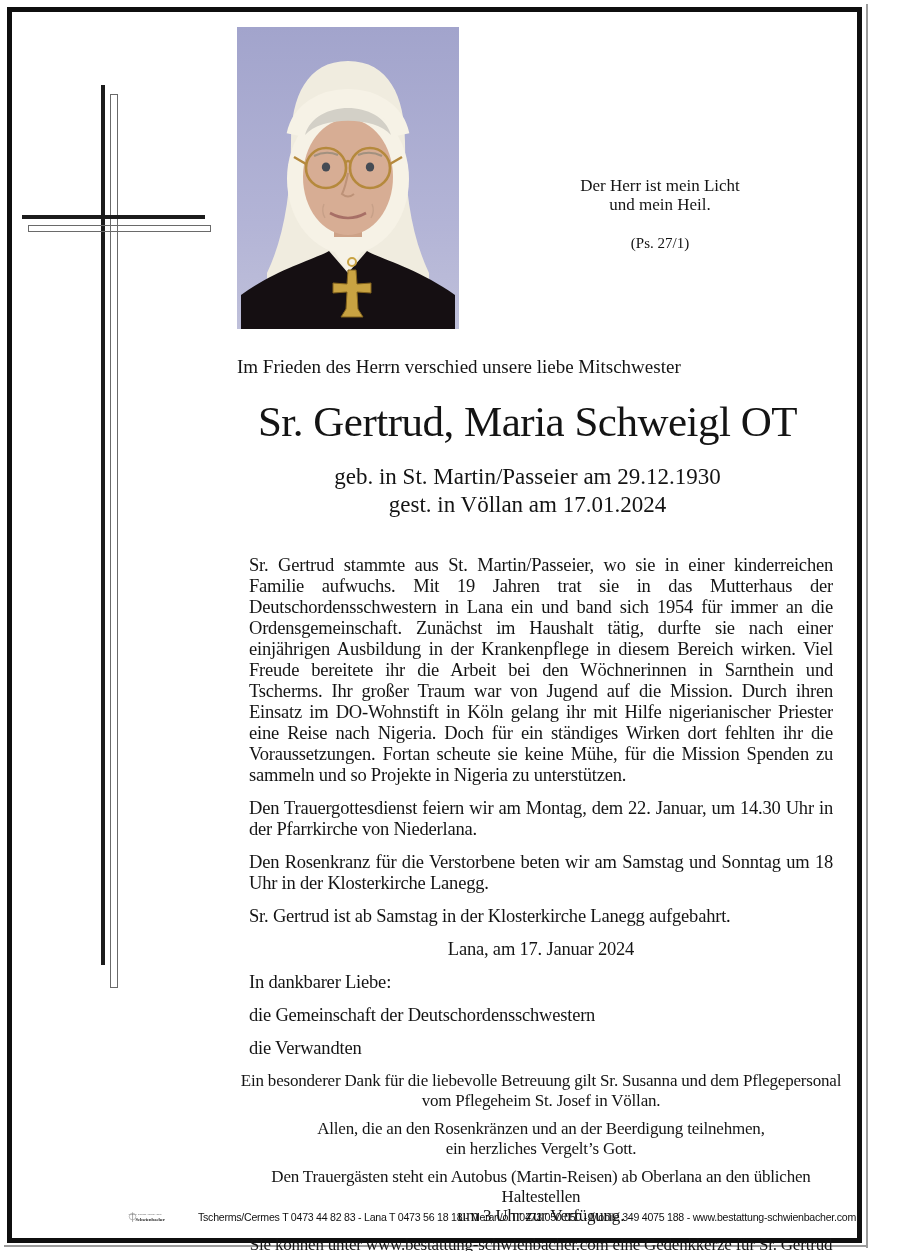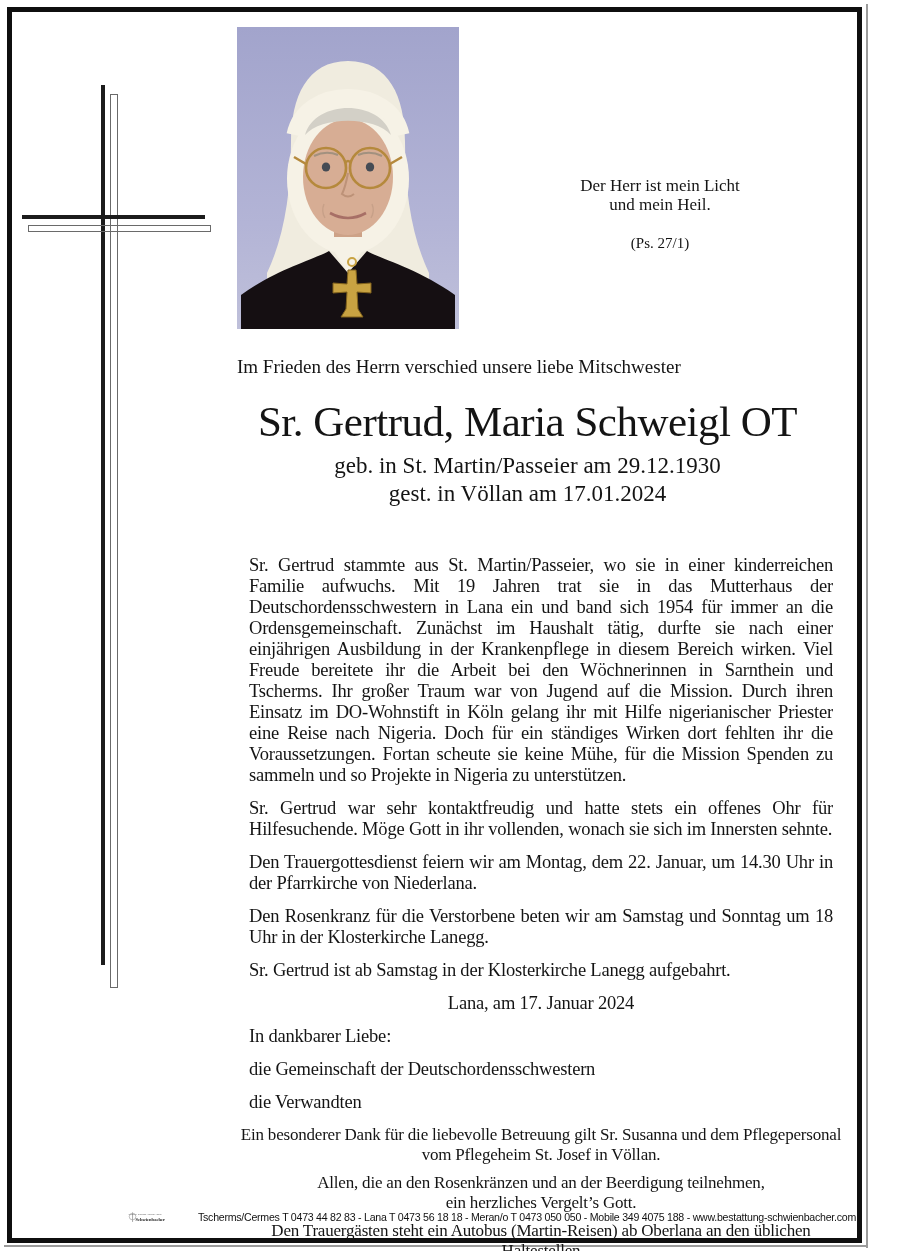--- a/index.html
+++ b/index.html
@@ -19,21 +19,21 @@
   
   .portrait{position:absolute;left:237px;top:27px;width:222px;height:302px;}
   
   .quote{position:absolute;left:480px;top:176px;width:360px;text-align:center;font-size:17px;line-height:19px;}
   .quote .src{margin-top:20px;font-size:15px;}
   
   .intro{position:absolute;left:237px;top:356px;width:608px;font-size:19px;}
   
   .heading{position:absolute;left:200px;top:398px;width:655px;text-align:center;}
   .heading .name{font-size:43px;letter-spacing:-0.5px;line-height:48px;}
-  .heading .dates{margin-top:6px;font-size:23px;line-height:28px;}
+  .heading .dates{margin-top:17px;font-size:23px;line-height:28px;}
   
   .col{position:absolute;left:237px;top:543px;width:608px;font-size:18.5px;line-height:21px;letter-spacing:-0.2px;}
   .col p{margin:12px;}
   .just{text-align:justify;}
   .gap-s{margin-top:8px !important;}
   .gap-m{margin-top:10px !important;}
   .gap-l{margin-top:12px !important;text-align:center;}
   .centered{ text-align:center;font-size:17px;line-height:19.5px;}
   .centered p{margin:0;text-align:center;}
   .cgap{margin-top:9px !important;}
@@ -112,21 +112,20 @@
   <div class="heading">
     <div class="name">Sr. Gertrud, Maria Schweigl OT</div>
     <div class="dates">
       <div>geb. in St. Martin/Passeier am 29.12.1930</div>
       <div>gest. in Völlan am 17.01.2024</div>
     </div>
   </div>
 
   <div class="col">
     <p class="just">Sr. Gertrud stammte aus St. Martin/Passeier, wo sie in einer kinderreichen Familie aufwuchs. Mit 19 Jahren trat sie in das Mutterhaus der Deutschordensschwestern in Lana ein und band sich 1954 für immer an die Ordensgemeinschaft. Zunächst im Haushalt tätig, durfte sie nach einer einjährigen Ausbildung in der Krankenpflege in diesem Bereich wirken. Viel Freude bereitete ihr die Arbeit bei den Wöchnerinnen in Sarnthein und Tscherms. Ihr großer Traum war von Jugend auf die Mission. Durch ihren Einsatz im DO-Wohnstift in Köln gelang ihr mit Hilfe nigerianischer Priester eine Reise nach Nigeria. Doch für ein ständiges Wirken dort fehlten ihr die Voraussetzungen. Fortan scheute sie keine Mühe, für die Mission Spenden zu sammeln und so Projekte in Nigeria zu unterstützen.</p>
-    <p class="just">Sr. Gertrud war sehr kontaktfreudig und hatte stets ein offenes Ohr für Hilfesuchende. Möge Gott in ihr vollenden, wonach sie sich im Innersten sehnte.</p>
     <p class="just gap-m">Den Trauergottesdienst feiern wir am Montag, dem 22. Januar, um 14.30 Uhr in der Pfarrkirche von Niederlana.</p>
     <p class="just gap-m">Den Rosenkranz für die Verstorbene beten wir am Samstag und Sonntag um 18 Uhr in der Klosterkirche Lanegg.</p>
     <p class="gap-m">Sr. Gertrud ist ab Samstag in der Klosterkirche Lanegg aufgebahrt.</p>
     <p class="gap-l">Lana, am 17. Januar 2024</p>
     <p class="gap-s">In dankbarer Liebe:</p>
     <p class="gap-s">die Gemeinschaft der Deutschordensschwestern</p>
     <p>die Verwandten</p>
 
     <div class="centered gap-l">
       <p>Ein besonderer Dank für die liebevolle Betreuung gilt Sr. Susanna und dem Pflegepersonal</p>

